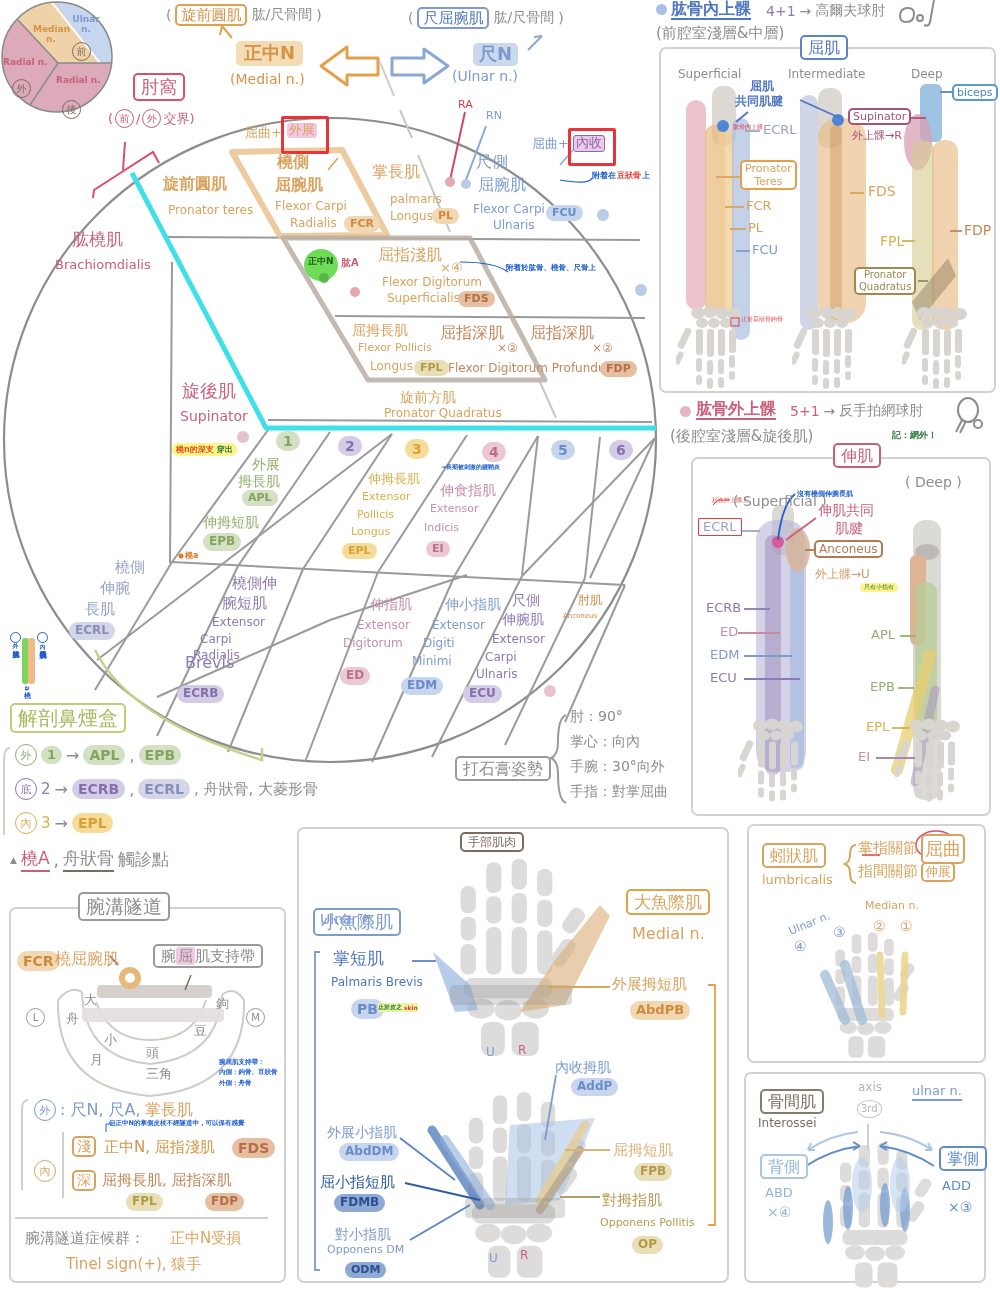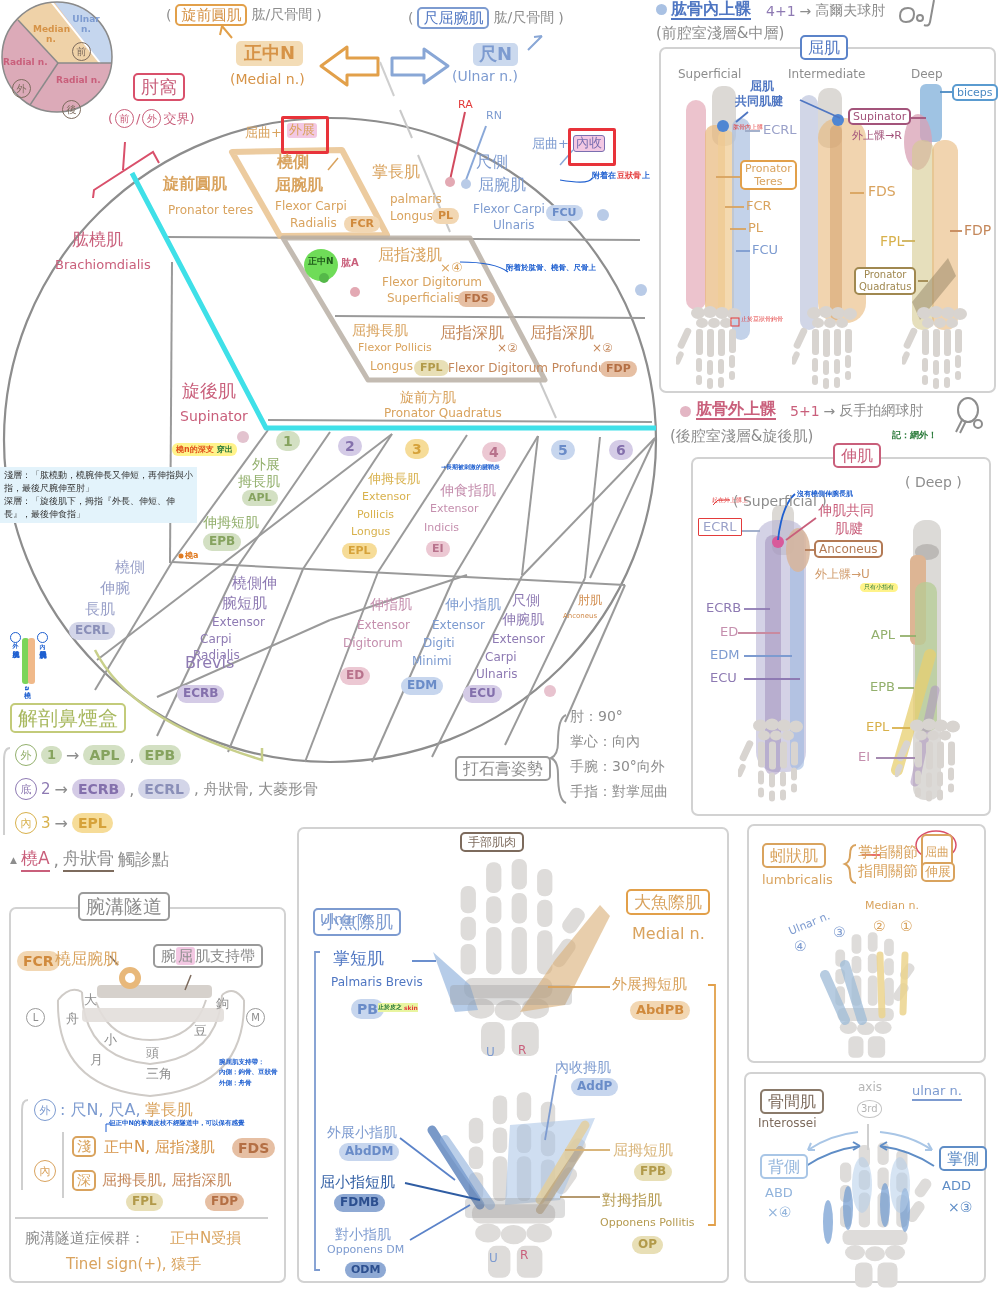--- a/index.html
+++ b/index.html
@@ -519,26 +519,20 @@
 <div class="pill p-purple" style="left:338px;top:436px;font-size:14px;padding:1px 7px">2</div>
 <div class="pill p-yellow" style="left:405px;top:439px;font-size:14px;padding:1px 7px">3</div>
 <div class="pill p-pink" style="left:482px;top:442px;font-size:14px;padding:1px 7px">4</div>
 <div class="pill p-blue" style="left:551px;top:440px;font-size:14px;padding:1px 7px">5</div>
 <div class="pill p-purple" style="left:609px;top:440px;font-size:14px;padding:1px 7px">6</div>
 
 <div class="row hl-yellow" style="left:172px;top:443px;font-size:8px;font-weight:bold;gap:3px">
   <span style="color:#e0501a">橈n的深支</span>
   <span class="c-dkgreen">穿出</span>
 </div>
-<div class="note" style="left:0px;top:467px;background:#e3f3fb;color:#333">
-  <div>淺層：「肱橈動，橈腕伸長又伸短，再伸指與小</div>
-  <div>指，最後尺腕伸至肘」</div>
-  <div>深層：「旋後肌下，拇指『外長、伸短、伸</div>
-  <div>長』，最後伸食指」</div>
-</div>
 
 <div class="t c-green" style="left:252px;top:456px;font-size:14px">外展</div>
 <div class="t c-green" style="left:238px;top:473px;font-size:14px">拇長肌</div>
 <div class="pill p-green" style="left:242px;top:490px">APL</div>
 <div class="t c-green" style="left:203px;top:514px;font-size:14px">伸拇短肌</div>
 <div class="pill p-green" style="left:203px;top:533px;font-size:12px">EPB</div>
 <div class="t" style="left:185px;top:551px;font-size:8px;color:#e07a20;font-weight:bold">橈a</div>
 
 <div class="t c-gold" style="left:368px;top:472px;font-size:13px">伸拇長肌</div>
 <div class="t c-gold" style="left:362px;top:491px;font-size:11px">Extensor</div>
@@ -703,21 +697,21 @@
 <div class="t" style="left:602px;top:1192px;font-size:15px;color:#b59a50">對拇指肌</div>
 <div class="t" style="left:600px;top:1217px;font-size:11px;color:#b59a50">Opponens Pollitis</div>
 <div class="pill p-olive" style="left:632px;top:1236px;font-size:12px">OP</div>
 <div class="t c-blue" style="left:489px;top:1252px;font-size:12px">U</div>
 <div class="t c-pink" style="left:520px;top:1249px;font-size:12px">R</div>
 
 <div class="box c-tan" style="left:762px;top:843px;font-size:16px;border-color:#d9a35e">蚓狀肌</div>
 <div class="t c-tan" style="left:762px;top:873px;font-size:13px">lumbricalis</div>
 <div class="row c-tan" style="left:858px;top:834px;font-size:15px;gap:3px">
   <span>掌指關節</span>
-  <span class="box in" style="border-color:#d9a35e;padding:9px 2px;font-size:12px">屈曲</span>
+  <span class="box in" style="border-color:#d9a35e;padding:2px 2px;font-size:18px">屈曲</span>
 </div>
 <div class="row c-tan" style="left:858px;top:862px;font-size:15px;gap:3px">
   <span>指間關節</span>
   <span class="box in" style="border-color:#d9a35e;padding:0 2px;font-size:13px">伸展</span>
 </div>
 <div class="t c-tan" style="left:865px;top:900px;font-size:11px">Median n.</div>
 <div class="t c-blue" style="left:788px;top:918px;font-size:11px;transform:rotate(-22deg)">Ulnar n.</div>
 <div class="t c-blue" style="left:794px;top:938px;font-size:14px">④</div>
 <div class="t c-blue" style="left:833px;top:924px;font-size:14px">③</div>
 <div class="t c-tan" style="left:873px;top:918px;font-size:14px">②</div>

